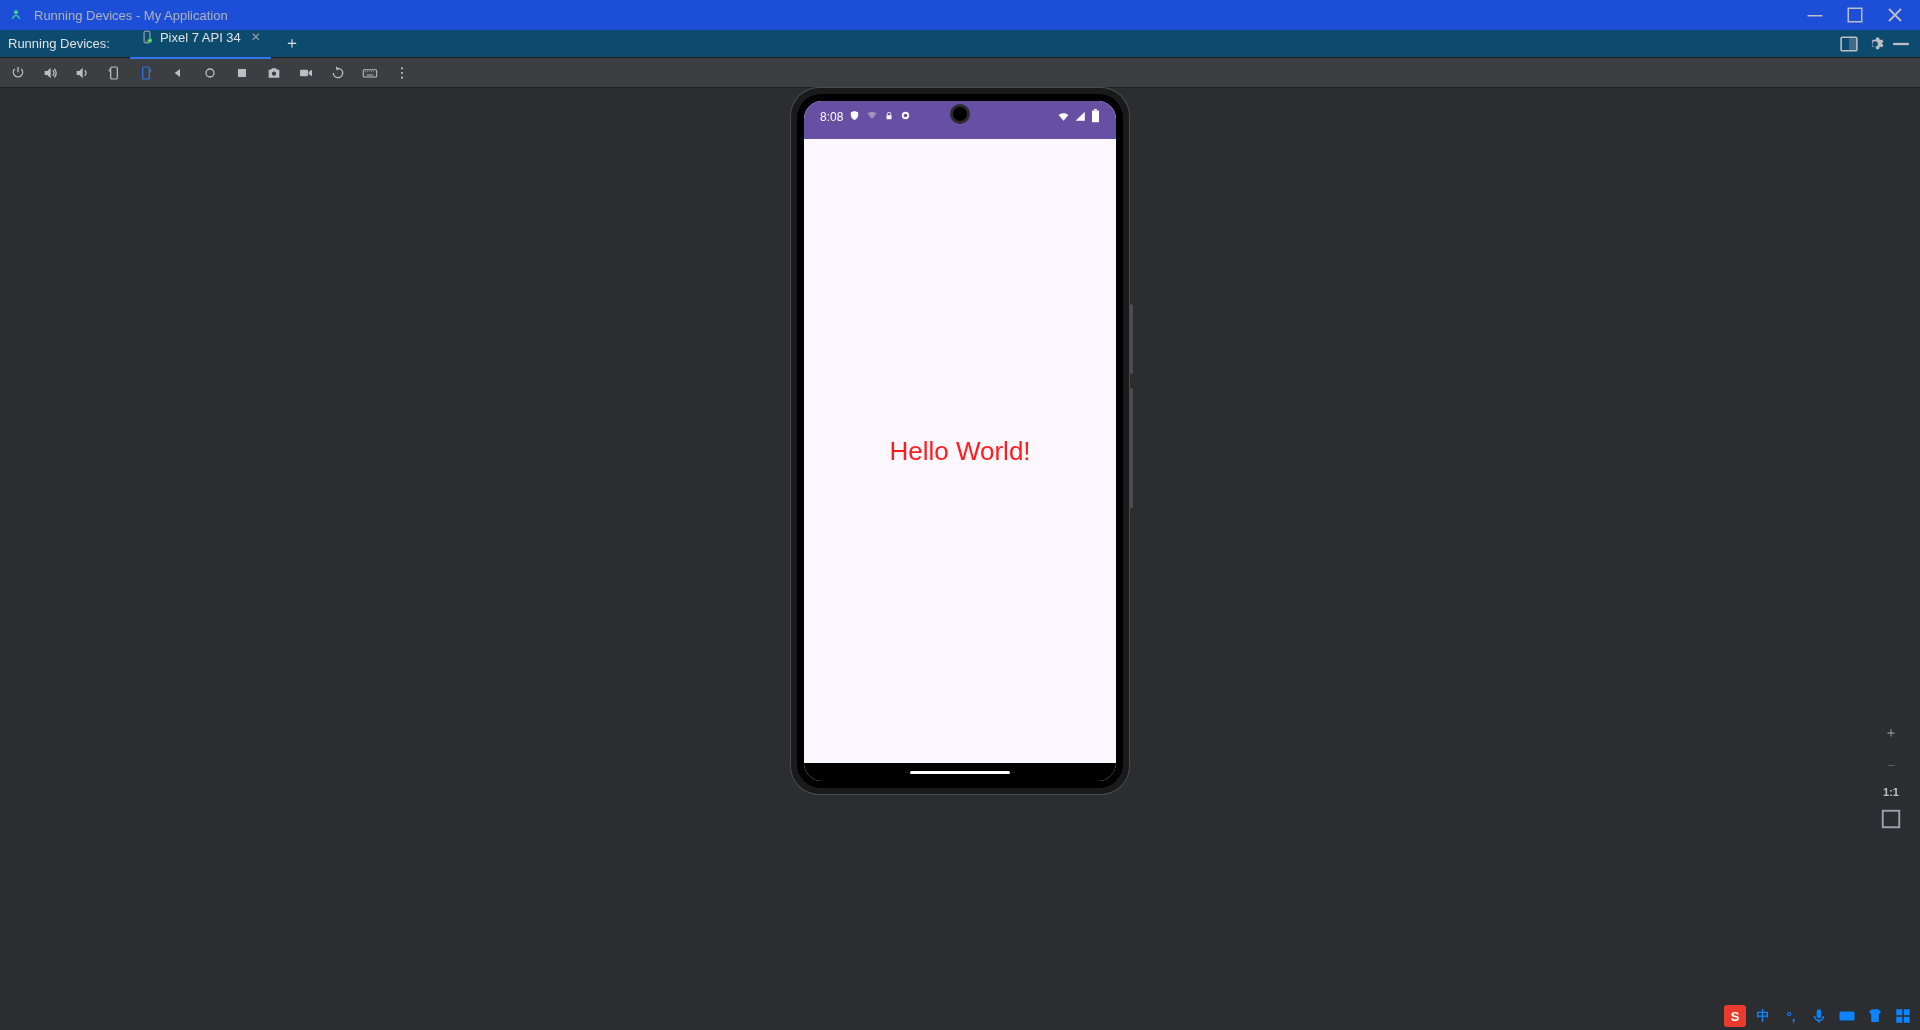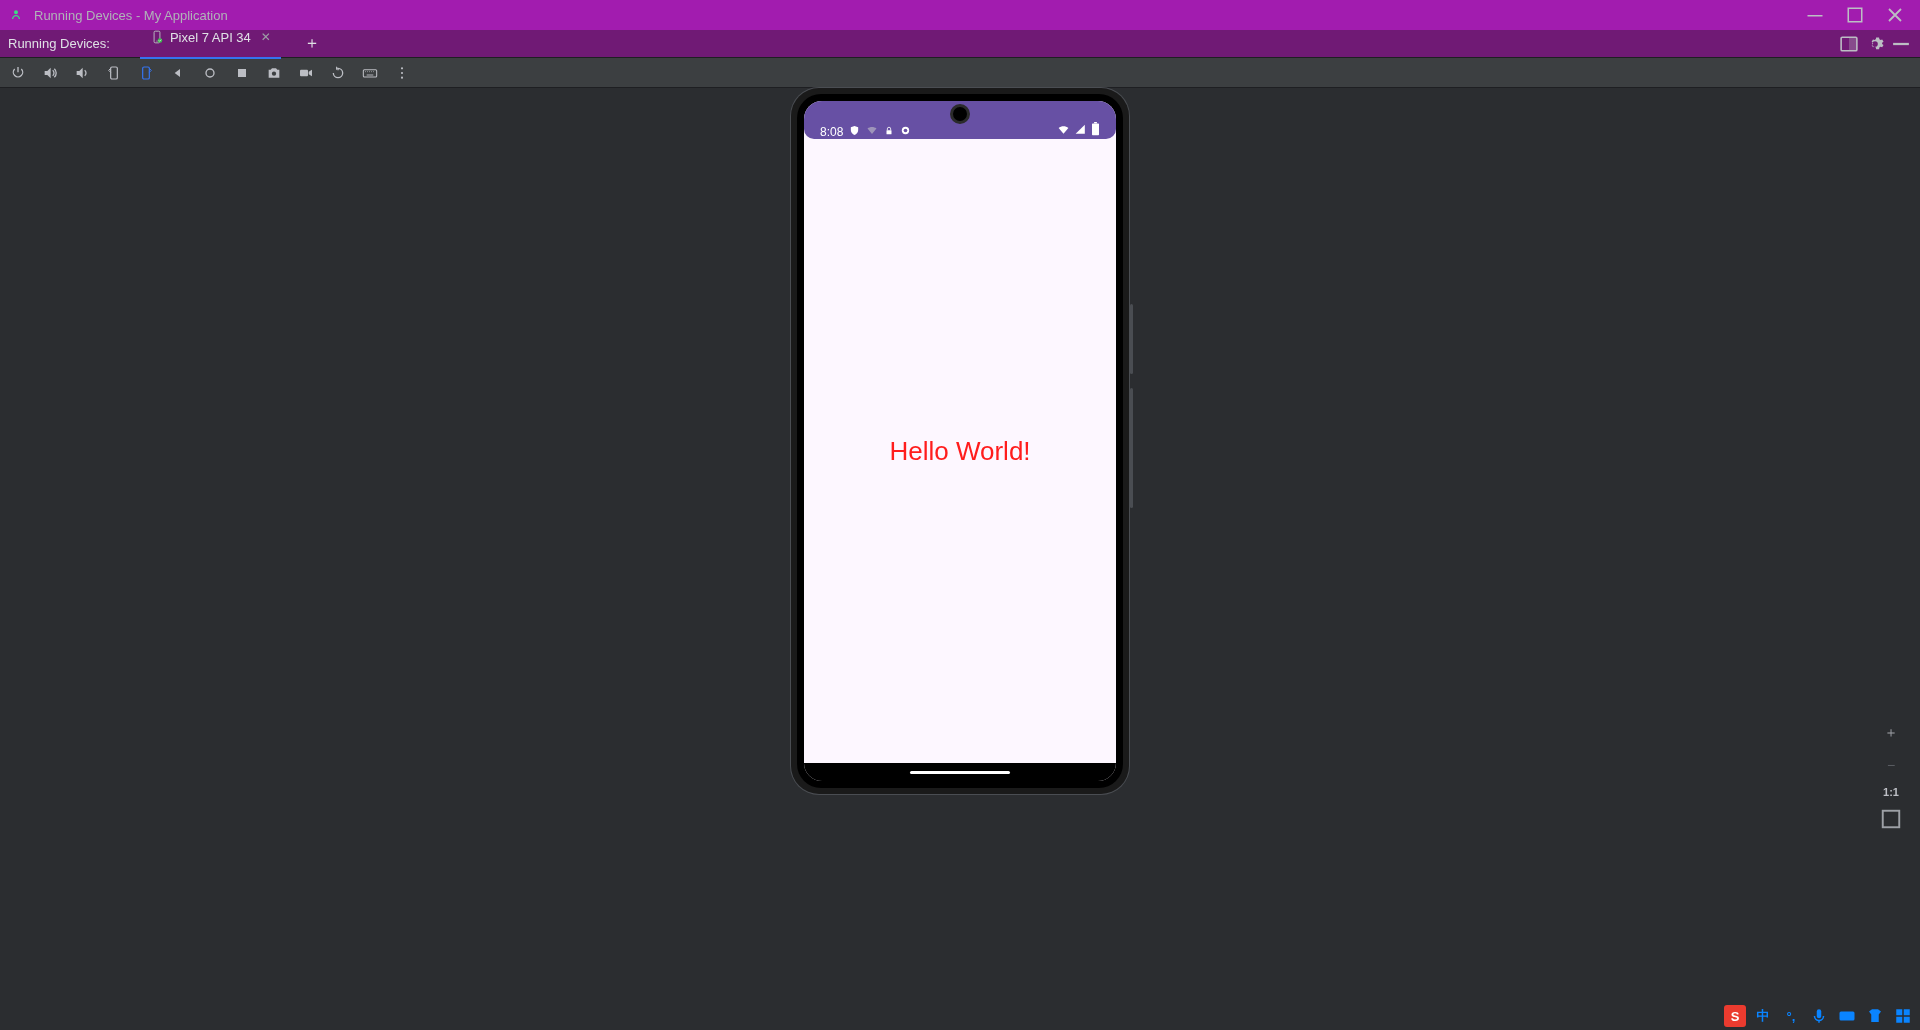--- a/index.html
+++ b/index.html
@@ -1,26 +1,26 @@
 <!DOCTYPE html>
 <html><head>
 <meta charset="utf-8">
 <style>
   * { box-sizing: border-box; margin: 0; padding: 0; }
   html, body { width: 1920px; height: 1030px; font-family: "Segoe UI", Arial, sans-serif; background: #2b2d30; color: #bcbec4; overflow: hidden; font-size: 13px; }
   
   
-  .titlebar { height: 30px; background: #a21caf; display: flex; align-items: center; padding: 0 8px; }
+  .titlebar { height: 30px; background: #1d4ed8; display: flex; align-items: center; padding: 0 8px; }
   .titlebar .appicon { width: 16px; height: 16px; margin-right: 10px; display:flex; align-items:center; justify-content:center;}
   .titlebar .title { color: #b0b3b8; font-size: 13px; }
   .titlebar .winctrls { margin-left: auto; display: flex; gap: 22px; padding-right: 8px;}
   .winctrls .ctrl { width: 18px; height: 18px; display:flex; align-items:center; justify-content:center; color:#bcbec4; cursor:pointer; }
   
   
-  .tabrow { height: 28px; background: #701a75; border-bottom: 1px solid #1e1f22; display: flex; align-items: center; padding-left: 8px; gap: 20px;}
+  .tabrow { height: 28px; background: #0c4a6e; border-bottom: 1px solid #1e1f22; display: flex; align-items: center; padding-left: 8px; gap: 10px;}
   .tabrow .label { color: #dfe1e5; font-size: 13px; margin-right: 10px;}
   .tab { display: flex; align-items: flex-start; gap: 6px; height: 28px; padding: 0 10px; position:relative; cursor:pointer;}
   .tab.active::after { content:""; position:absolute; left:0; right:0; bottom:-1px; height:2px; background:#3574f0;}
   .tab .devicon { width:14px; height:14px; display:flex; align-items:center; justify-content:center;}
   .tab-text { color:#dfe1e5; font-size:13px;}
   .tab .x { font-size:12px; color:#9da0a6; margin-left:4px;}
   .addtab { width:22px; height:22px; display:flex; align-items:center; justify-content:center; color:#dfe1e5; font-size:16px; cursor:pointer;}
   .tabrow .right { margin-left:auto; display:flex; gap:8px; padding-right:10px; }
   .tb-iconbtn { width:18px; height:18px; display:flex; align-items:center; justify-content:center; color:#bcbec4; cursor:pointer;}
   
@@ -30,21 +30,21 @@
   .toolbar .tb.active { color:#3574f0; }
   .toolbar svg { width:16px; height:16px; }
   
   
   .viewport { position:absolute; top:88px; left:0; right:0; bottom:0; background:#2b2d30; display:flex; align-items:flex-start; justify-content:center;}
   
   
   .phone { width:338px; height:706px; background:#1a1a1a; border-radius:28px; padding:6px; margin-top:0; position:relative; box-shadow:0 0 0 1px #4a4d52;}
   .phone-inner { width:100%; height:100%; background:#000; border-radius:24px; padding:7px; position:relative;}
   .screen { width:100%; height:100%; border-radius:18px; overflow:hidden; background:#fdf7ff; display:flex; flex-direction:column; position:relative;}
-  .statusbar { height:38px; background:#6750a4; display:flex; align-items:flex-end; padding:0 16px; color:#fff; font-size:12px; font-weight:500;border-radius:10px;}
+  .statusbar { height:38px; background:#6750a4; display:flex; align-items:flex-start; padding:8px 16px; color:#fff; font-size:12px; font-weight:500;}
   .statusbar .left { display:flex; align-items:center; gap:6px;}
   .statusbar .right { margin-left:auto; display:flex; align-items:center; gap:4px;}
   .camhole { position:absolute; top:10px; left:50%; transform:translateX(-50%); width:20px; height:20px; background:#000; border-radius:50%; border:3px solid #2b2b2b; z-index:5;}
   .app-body { flex:1; display:flex; align-items:center; justify-content:center;text-align:right;}
   .hello { color:#ff1c1c; font-size:26px; font-family: Arial, sans-serif;}
   .navbar { height:18px; display:flex; align-items:center; justify-content:center; background:#000;}
   .navbar .pill { width:100px; height:3px; background:#fff; border-radius:2px;}
   .phone-btns { position:absolute; right:-4px; top:216px; width:3px; height:70px; background:#4a4d52; border-radius:2px;}
   .phone-btns.b2 { top:300px; height:120px;}
   

